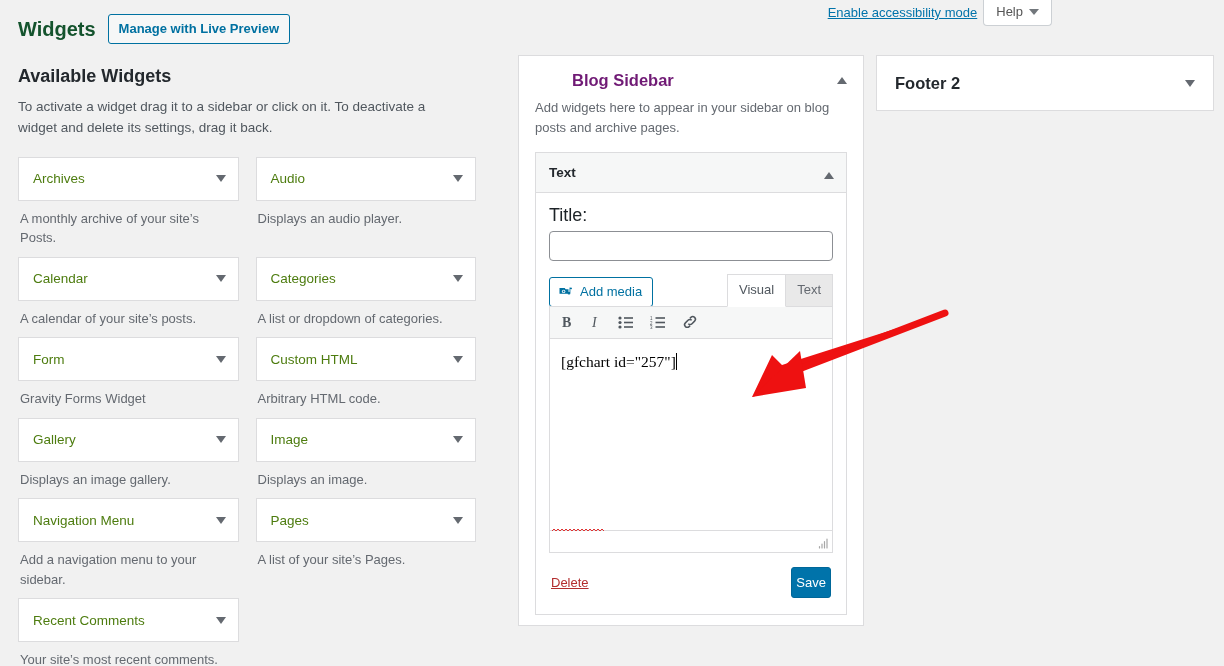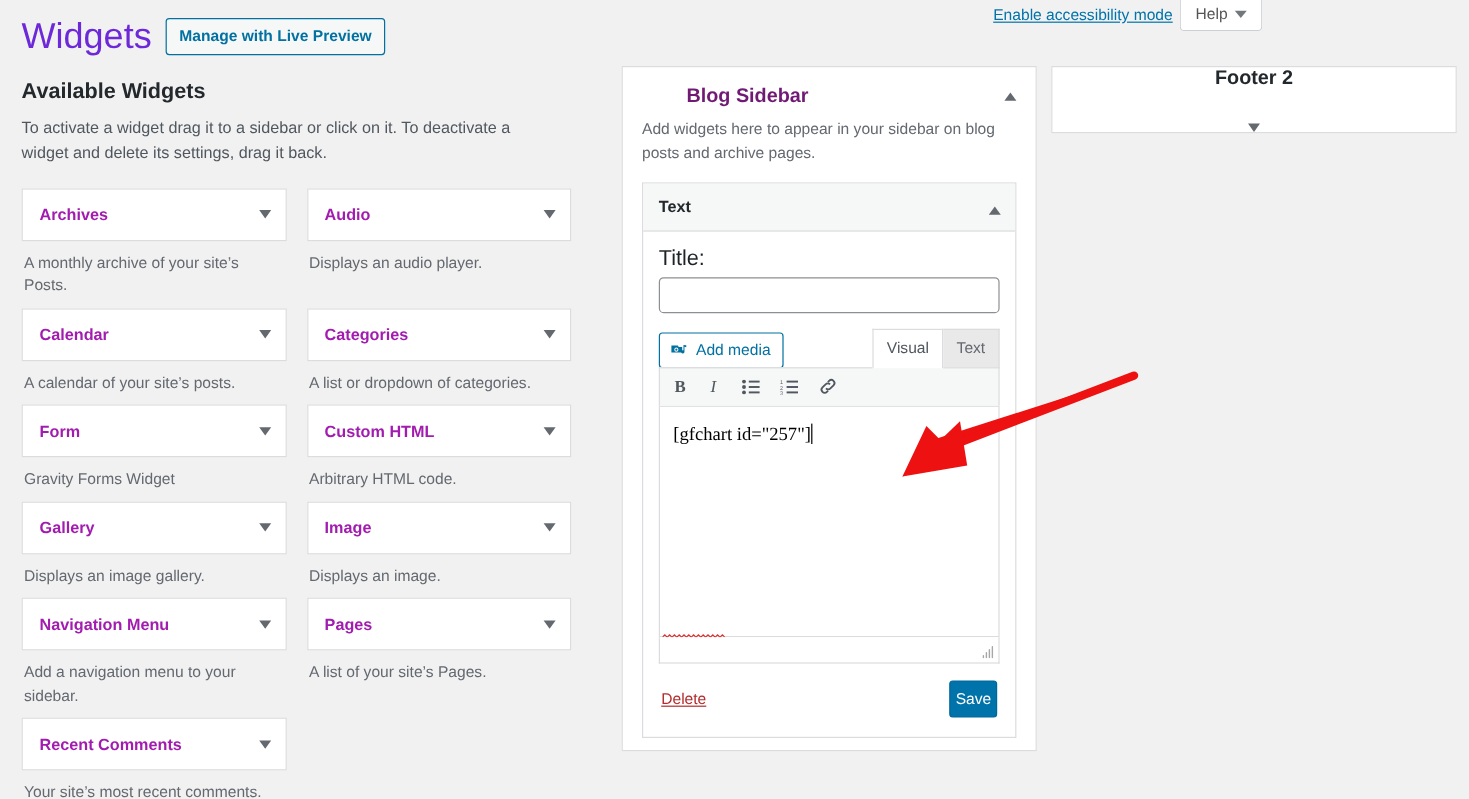--- a/index.html
+++ b/index.html
@@ -33,21 +33,21 @@
     width: 0; height: 0; border-left: 5px solid transparent;
     border-right: 5px solid transparent; border-top: 6px solid #72777c;
   }
 
   
   .heading-row {
     position: absolute; top: 14px; left: 18px;
     display: flex; align-items: center; gap: 12px;
   }
   .page-title {
-    font-size: 30px; font-weight: 400; color: #6d28d9; line-height: 1.1;
+    font-size: 20px; font-weight: 700; color: #14532d; line-height: 1.1;
   }
   .live-preview-btn {
     border: 1px solid #0071a1; background: #f6f7f7; color: #0071a1;
     border-radius: 3px; font-size: 13px; font-weight: 600;
     padding: 5px 10px; cursor: pointer; line-height: 1.4;
   }
 
   
   .available {
     position: absolute; top: 66px; left: 18px; width: 458px;
@@ -63,21 +63,21 @@
     display: grid; grid-template-columns: 1fr 1fr; column-gap: 17px;
   }
   .wcell { margin-bottom: 0px; }
   .widget-box {
     background: #fff; border: 1px solid #dcdcde;
     height: 44px; display: flex; align-items: center;
     justify-content: space-between; padding: 0 12px 0 14px;
     cursor: move; margin-bottom: 8px;
   }
   .widget-box .wname {
-    font-size: 13.5px; font-weight: 700; color: #a21caf;
+    font-size: 13.5px; font-weight: 400; color: #4d7c0f;
   }
   .caret-grey {
     width: 0; height: 0; border-left: 5px solid transparent;
     border-right: 5px solid transparent; border-top: 7px solid #646970;
   }
   .wdesc {
     font-size: 13px; color: #646970; line-height: 1.5;
     margin: 0 0 9px 2px; max-width: 205px;
   }
 
@@ -174,21 +174,20 @@
     border-radius: 3px; font-size: 13px; padding: 5px 4px; cursor: pointer;
     line-height: 1.5;
   }
 
   
   .footer-panel {
     position: absolute; top: 55px; left: 876px; width: 338px; height: 56px;
     background: #fff; border: 1px solid #dcdcde;
     display: flex; align-items: center; justify-content: space-between;
     padding: 0 18px 0 18px;
-    flex-direction: column;
   }
   .footer-title { font-size: 16.5px; font-weight: 600; color: #23282d; }
   .caret-down-big {
     width: 0; height: 0; border-left: 5px solid transparent;
     border-right: 5px solid transparent; border-top: 7px solid #646970;
     cursor: pointer;
   }
 
   
   .annot { position: absolute; top: 0; left: 0; width: 1224px; height: 666px; pointer-events: none; }

